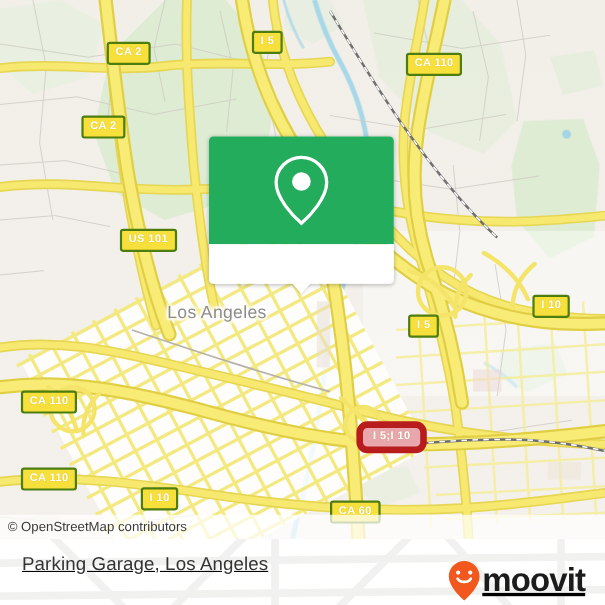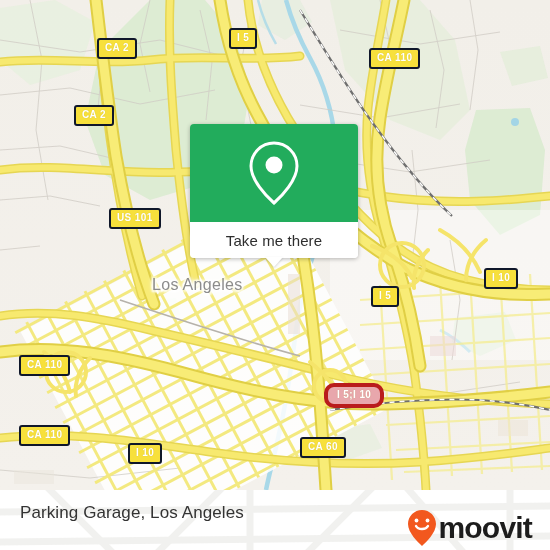--- a/index.html
+++ b/index.html
@@ -26,35 +26,35 @@
     width: 550px; height: 490px;
     overflow: hidden;
     background: #f2efe9;
   }
   #map svg { display: block; }
 
   
   .shield {
     position: absolute;
     background: #f7e03c;
-    border: 2px solid #0f172a;
+    border: 2px solid #4d7c0f;
     border-radius: 3px;
     color: #ffffff;
     font-size: 10px;
     font-weight: bold;
     letter-spacing: 0.4px;
     line-height: 1;
     padding: 3px 6px 4px 6px;
     white-space: nowrap;
     text-shadow: 0 0 1px rgba(160,140,20,0.45);
     font-family: "Liberation Sans", sans-serif;
   }
   .shield.pill {
     background: #e8a7ac;
-    border: 4px solid #b91c1c;
+    border: 6px solid #b91c1c;
     border-radius: 10px;
     color: #ffffff;
     padding: 3px 9px 4px 9px;
   }
 
   
   #city-label {
     position: absolute;
     left: 152px; top: 276px;
     font-size: 16px;
@@ -136,20 +136,21 @@
   #footer {
     position: absolute;
     left: 0; top: 490px;
     width: 550px; height: 60px;
     background: #0ea5e9;
     display: flex;
     align-items: center;
     justify-content: space-between;
     padding: 0 18px 15px 20px;
     overflow: hidden;
+    text-decoration: underline;
   }
   #footer-bg { position: absolute; left:0; top:0; width:550px; height:60px; }
   #footer-title {
     position: relative;
     font-size: 17px;
     color: #333333;
     letter-spacing: 0.1px;
     z-index: 2;
     font-family: "Liberation Sans", sans-serif;
   }
@@ -356,36 +357,38 @@
         <div class="shield" style="left: 229px; top: 28px;">I 5</div>
         <div class="shield" style="left: 369px; top: 48px;">CA 110</div>
         <div class="shield" style="left: 74px; top: 105px;">CA 2</div>
         <div class="shield" style="left: 109px; top: 175px; margin-top: 33px;">US 101</div>
         <div class="shield" style="left: 484px; top: 268px;">I 10</div>
         <div class="shield" style="left: 371px; top: 286px;">I 5</div>
         <div class="shield" style="left: 19px; top: 355px;">CA 110</div>
         <div class="shield pill" style="left: 324px; top: 383px;">I 5;I 10</div>
         <div class="shield" style="left: 19px; top: 425px;">CA 110</div>
         <div class="shield" style="left: 128px; top: 443px;">I 10</div>
-        <div class="shield" style="left: 300px; top: 437px;">CA 60</div>
+        <div class="shield" style="left: 300px; top: 455px;">CA 60</div>
       </div>
 
     <div id="poi-card">
       <div id="poi-card-top">
         <svg width="54" height="66" viewBox="0 0 54 66" xmlns="http://www.w3.org/2000/svg">
           <path d="M27 3 C14.3 3 4 13.3 4 26 C4 40 19 56 27 63 C35 56 50 40 50 26 C50 13.3 39.7 3 27 3 Z" fill="none" stroke="#ffffff" stroke-width="3"></path>
           <circle cx="27" cy="25" r="8.5" fill="#ffffff"></circle>
         </svg>
       </div>
       <div id="poi-card-bottom">
-        <span id="take-me-there-label">Take me there</span>
         <div id="poi-card-tail"></div>
       </div>
     </div>
 
+    <div id="osm-attrib">
+      <span id="osm-attrib-text">© OpenStreetMap contributors</span>
+    </div>
   </div>
 
   <div id="footer">
     <svg id="footer-bg" viewBox="0 0 550 60" xmlns="http://www.w3.org/2000/svg">
       <rect x="0" y="0" width="550" height="60" fill="#ffffff"></rect>
       <g stroke="#f0f0ee" stroke-width="7" fill="none" opacity="0.9">
         <path d="M40,-10 L120,70"></path>
         <path d="M150,70 L230,-10"></path>
         <path d="M250,-10 L250,70"></path>
         <path d="M300,70 L380,-10"></path>

